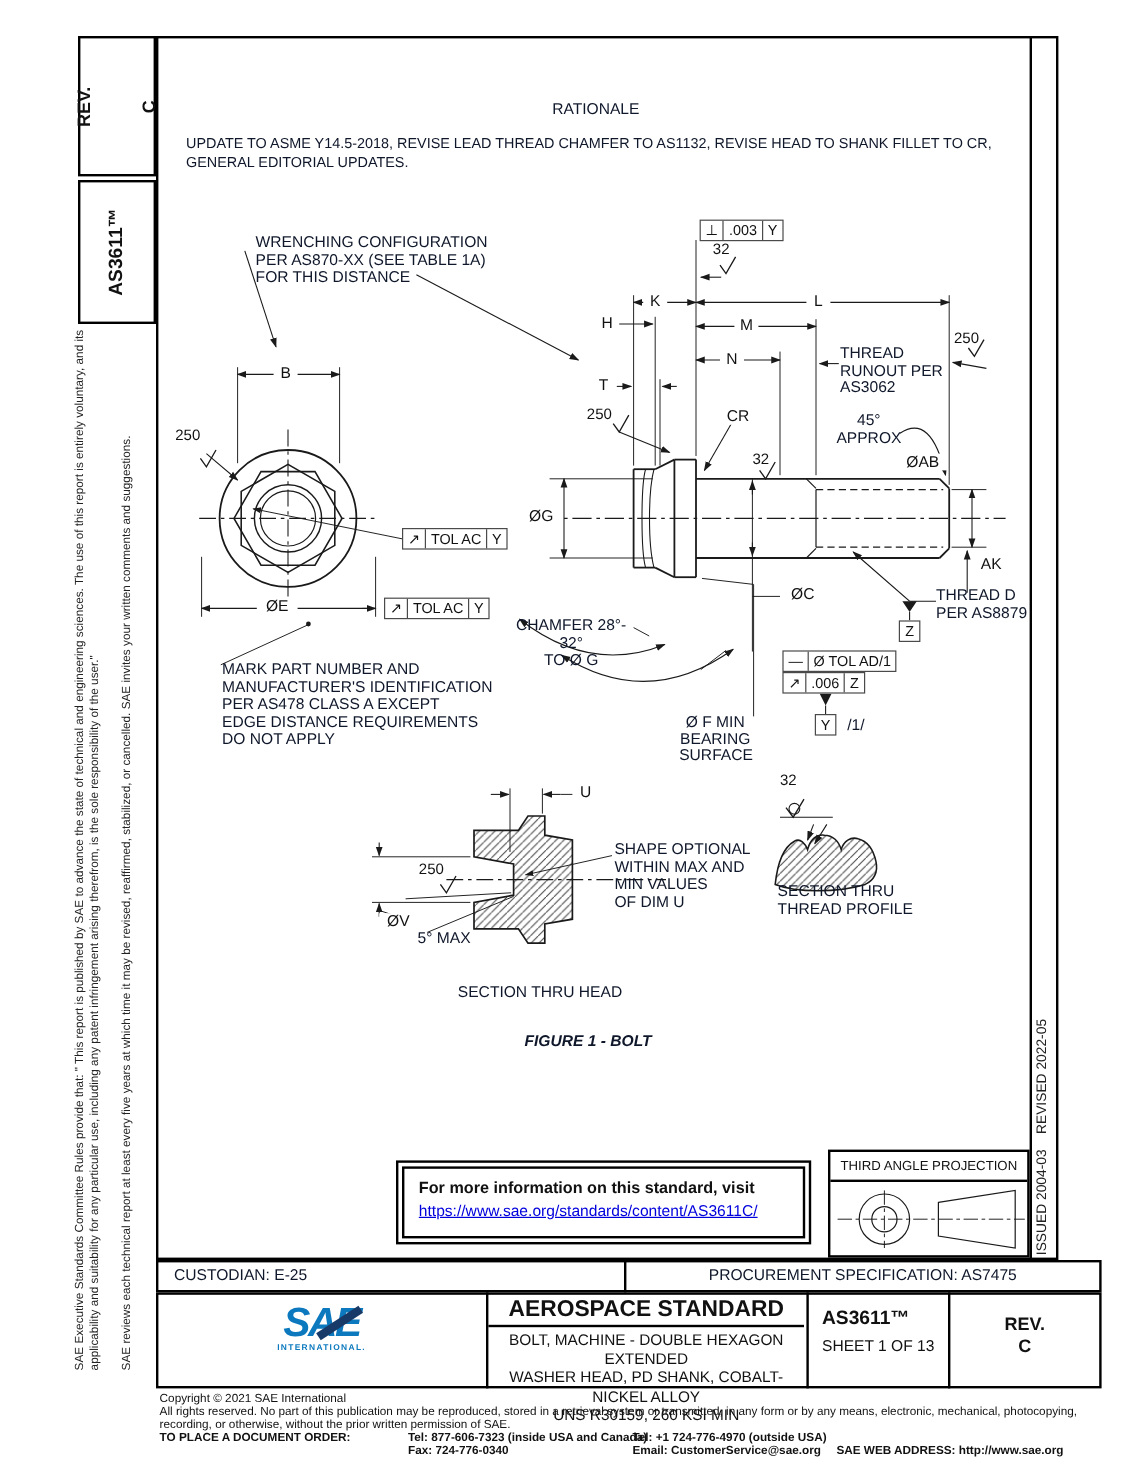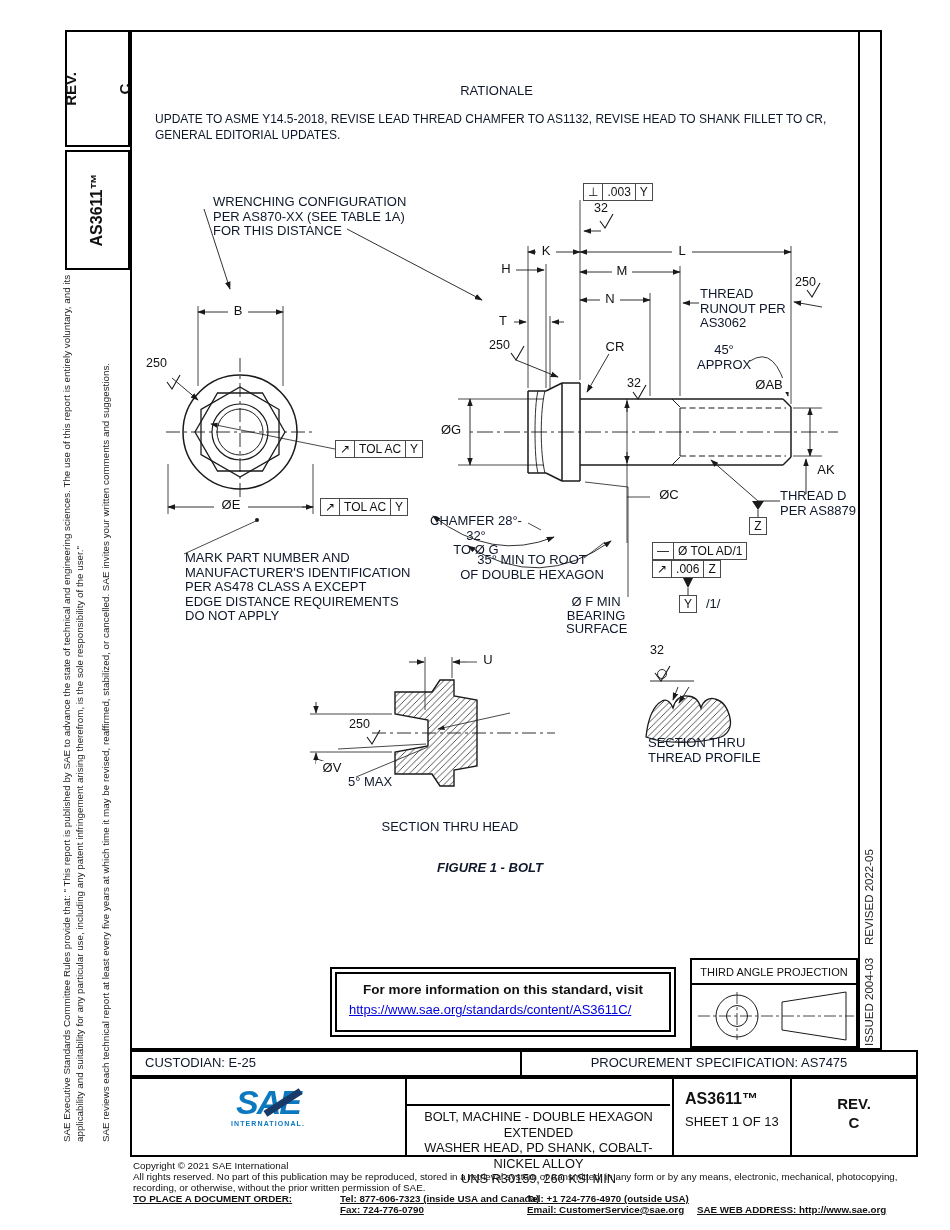--- a/index.html
+++ b/index.html
@@ -22,21 +22,21 @@
   .rot{transform:rotate(-90deg);transform-origin:left top;position:absolute;}
   .side-note{font-size:9.8px;line-height:13px;color:#222;white-space:normal;}
   .vcenterbox{position:absolute;display:flex;align-items:center;justify-content:center;}
   .vcenterbox .inner{transform:rotate(-90deg);text-align:center;white-space:pre;}
   .info-outer{position:absolute;border:2px solid #000;padding:3px;box-sizing:border-box;}
   .info-inner{border:2px solid #000;width:100%;height:100%;box-sizing:border-box;padding:8px 12px;}
   a.std-link{color:#0000dd;text-decoration:underline;font-size:13px;}
   .tb-text{position:absolute;}
   .sae-sub{font-size:7px;font-weight:bold;color:#0c79bf;letter-spacing:1.1px;}
   .footer-line{position:absolute;font-size:9.8px;line-height:11px;color:#111;}
-  .footer-bold{font-weight:bold;text-decoration:underline;}
+  .footer-bold{font-weight:bold;}
 </style>
 </head>
 <body>
 
 <div id="page">
 
   <svg class="abs" style="left:0;top:0;" width="950" height="1230" viewBox="0 0 950 1230">
     <defs>
       <marker id="ah" viewBox="0 0 10 10" refX="9" refY="5" markerWidth="9" markerHeight="9" orient="auto-start-reverse">
         <path d="M0,1.5 L10,5 L0,8.5 z" fill="#1a1a1a"></path>
@@ -272,44 +272,46 @@
   <div class="fcf" style="left:652px;top:560px;">
     <span>↗</span>
     <span>.006</span>
     <span>Z</span>
   </div>
   <div class="datum" style="left:679px;top:595px;">Y</div>
   <div class="lbl" style="left:706px;top:597px;">/1/</div>
 
   <div class="lbl ctr" style="left:420px;top:514px;width:112px;">CHAMFER 28°- 32°
 TO Ø G</div>
-  <div class="lbl ctr" style="left:448px;top:553px;width:168px;">35° MIN TO ROOT
-OF DOUBLE HEXAGON</div>
   <div class="lbl ctr" style="left:566px;top:595px;width:60px;line-height:13.5px;">Ø F MIN
 BEARING
 SURFACE</div>
   <div class="lbl" style="left:185px;top:551px;">MARK PART NUMBER AND
 MANUFACTURER'S IDENTIFICATION
 PER AS478 CLASS A EXCEPT
 EDGE DISTANCE REQUIREMENTS
 DO NOT APPLY</div>
 
+  <div class="lbl" style="left:512px;top:701px;">SHAPE OPTIONAL
+WITHIN MAX AND
+MIN VALUES
+OF DIM U</div>
   <div class="fin" style="left:349px;top:718px;">250</div>
   <div class="lbl" style="left:348px;top:775px;">5° MAX</div>
   <div class="lbl ctr" style="left:360px;top:820px;width:180px;">SECTION THRU HEAD</div>
 
   <div class="fin" style="left:650px;top:644px;">32</div>
   <div class="lbl" style="left:648px;top:736px;">SECTION THRU
 THREAD PROFILE</div>
 
   <div class="lbl ctr" style="left:390px;top:861px;width:200px;font-weight:bold;font-style:italic;">FIGURE 1 - BOLT</div>
 
   <div class="info-outer" style="left:330px;top:967px;width:346px;height:70px;">
     <div class="info-inner">
-      <div style="font-weight:bold;font-size:13.5px;margin-bottom:3px;text-align:center;">For more information on this standard, visit</div>
+      <div style="font-weight:bold;font-size:13.5px;margin-bottom:3px;">For more information on this standard, visit</div>
       <a class="std-link" href="#" title="https://www.sae.org/standards/content/AS3611C/">https://www.sae.org/standards/content/AS3611C/</a>
     </div>
   </div>
 
   <div class="frame" style="left:690px;top:958px;width:168px;height:90px;">
     <div class="ctr" style="border-bottom:2px solid #000;font-size:11px;padding:6px 0 5px 0;">THIRD ANGLE PROJECTION</div>
   </div>
 
   <div class="frame" style="left:130px;top:1050px;width:788px;height:27px;"></div>
   <div class="vline" style="left:520px;top:1050px;height:27px;"></div>
@@ -323,34 +325,35 @@
   <div class="hline" style="left:407px;top:1104px;width:263px;"></div>
 
   <div class="abs" style="left:218px;top:1084px;width:100px;height:64px;text-align:center;">
     <div style="position:relative;display:inline-block;">
       <div style="font-weight:bold;font-style:italic;font-size:34px;line-height:36px;color:#0c79bf;letter-spacing:-2px;">SAE</div>
       <div style="position:absolute;left:26px;top:15px;width:42px;height:7px;background:#183a68;transform:rotate(-33deg);"></div>
     </div>
     <div class="sae-sub">INTERNATIONAL.</div>
   </div>
 
+  <div class="tb-text ctr" style="left:405px;top:1081px;width:267px;font-weight:bold;font-size:19px;">AEROSPACE STANDARD</div>
   <div class="tb-text ctr" style="left:407px;top:1109px;width:263px;font-size:12.8px;line-height:15.5px;">
     <div>BOLT, MACHINE - DOUBLE HEXAGON EXTENDED</div>
     <div>WASHER HEAD, PD SHANK, COBALT-NICKEL ALLOY</div>
     <div>UNS R30159, 260 KSI MIN</div>
   </div>
   <div class="tb-text" style="left:685px;top:1090px;font-weight:bold;font-size:16px;">AS3611™</div>
   <div class="tb-text" style="left:685px;top:1114px;font-size:13px;">SHEET 1 OF 13</div>
   <div class="tb-text ctr" style="left:790px;top:1094px;width:128px;font-weight:bold;font-size:15px;line-height:19px;">
     <div>REV.</div>
     <div>C</div>
   </div>
 
   <div class="footer-line" style="left:133px;top:1160px;">Copyright © 2021 SAE International</div>
   <div class="footer-line" style="left:133px;top:1171px;width:788px;">All rights reserved. No part of this publication may be reproduced, stored in a retrieval system or transmitted, in any form or by any means, electronic, mechanical, photocopying, recording, or otherwise, without the prior written permission of SAE.</div>
   <div class="footer-line footer-bold" style="left:133px;top:1193px;">TO PLACE A DOCUMENT ORDER:</div>
   <div class="footer-line footer-bold" style="left:340px;top:1193px;">Tel: 877-606-7323 (inside USA and Canada)</div>
   <div class="footer-line footer-bold" style="left:527px;top:1193px;">Tel: +1 724-776-4970 (outside USA)</div>
-  <div class="footer-line footer-bold" style="left:340px;top:1204px;">Fax: 724-776-0790</div>
+  <div class="footer-line footer-bold" style="left:340px;top:1204px;">Fax: 724-776-0340</div>
   <div class="footer-line footer-bold" style="left:527px;top:1204px;">Email: CustomerService@sae.org</div>
   <div class="footer-line footer-bold" style="left:697px;top:1204px;">SAE WEB ADDRESS: http://www.sae.org</div>
 
 </div>
 
 </body></html>

